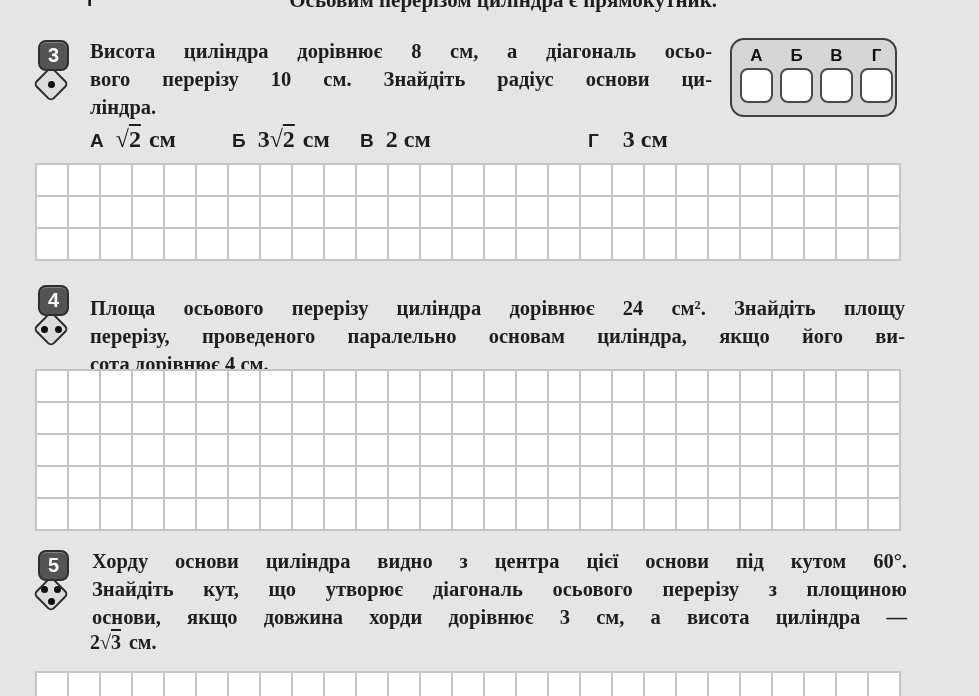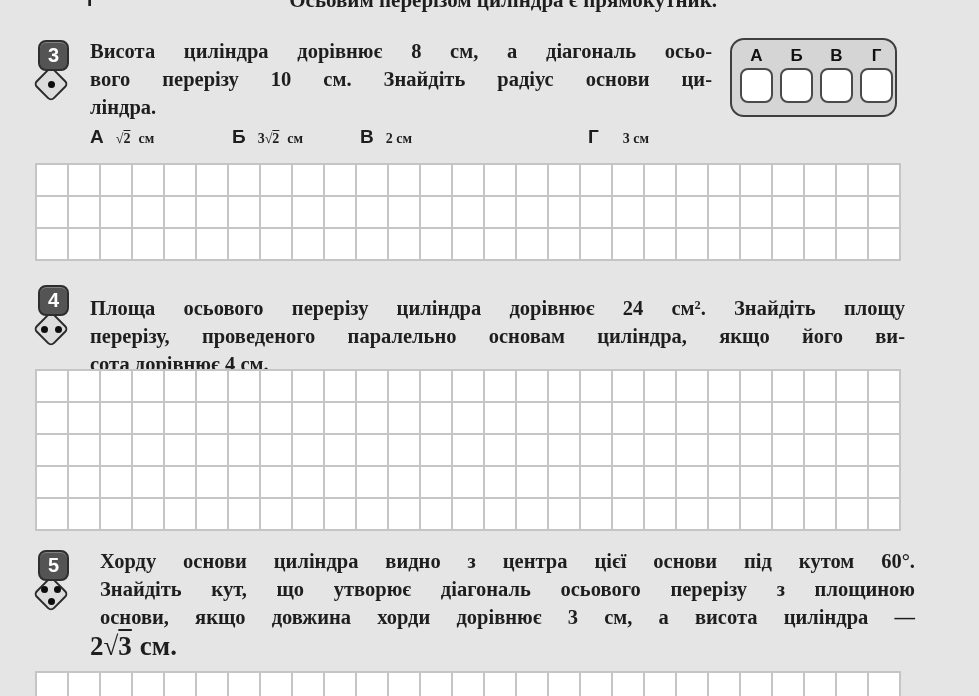--- a/index.html
+++ b/index.html
@@ -19,25 +19,25 @@
   .dice .diamond{position:absolute;inset:6px;background:#dcdcdc;border:2px solid #2b2b2b;
                  border-radius:5px;transform:rotate(45deg);}
   .dice .dot{position:absolute;width:7px;height:7px;border-radius:50%;background:#0d0d0d;}
   
   .ptext{position:absolute;font-weight:bold;font-size:20.5px;line-height:28px;text-align:justify;}
   .ptext .jline{text-align:justify;text-align-last:justify;}
   
   .options{position:absolute;left:90px;top:126px;width:680px;height:36px;}
   .opt{position:absolute;top:0;display:flex;align-items:baseline;}
   .opt-letter{font-family:"Liberation Sans","DejaVu Sans",sans-serif;font-weight:bold;font-size:19px;}
-  .opt-val{font-weight:bold;font-size:14px;margin-left:12px;}
+  .opt-val{font-weight:bold;font-size:24px;margin-left:12px;}
   .radicand{text-decoration:overline;}
   .rest{margin-left:8px;}
   
-  .formula{position:absolute;left:90px;top:631px;font-weight:bold;font-size:27px;}
+  .formula{position:absolute;left:90px;top:631px;font-weight:bold;font-size:20px;}
   
   .ansbox{position:absolute;left:730px;top:38px;width:167px;height:79px;box-sizing:border-box;
           background:#d5d5d5;border:2.5px solid #3f3f3f;border-radius:14px;
           display:flex;gap:7px;padding:4px 0 0 8px;}
   .anscol{display:flex;flex-direction:column;align-items:center;width:33px;}
   .ansletter{font-family:"Liberation Sans","DejaVu Sans",sans-serif;font-weight:bold;font-size:17px;
              height:24px;line-height:24px;color:#111;}
   .anscell{width:33px;height:35px;box-sizing:border-box;background:#fff;border:2px solid #4a4a4a;border-radius:8px;}
   
   .grid{position:absolute;left:35px;display:grid;gap:2px;padding:2px;background:#c5c5c5;
@@ -343,21 +343,21 @@
 
   <div class="badge" style="left:38px;top:550px;">
     <span>5</span>
   </div>
   <div class="dice" style="left:32px;top:575px;">
     <div class="diamond"></div>
     <div class="dot" style="left:9px;top:11px;"></div>
     <div class="dot" style="left:22px;top:11px;"></div>
     <div class="dot" style="left:15.5px;top:22.5px;"></div>
   </div>
-  <div class="ptext" style="left:100px;top:547px;width:815px;">
+  <div class="ptext" style="left:92px;top:547px;width:815px;">
     <div class="jline">Хорду основи циліндра видно з центра цієї основи під кутом 60°.</div>
     <div class="jline">Знайдіть кут, що утворює діагональ осьового перерізу з площиною</div>
     <div class="jline">основи, якщо довжина хорди дорівнює 3 см, а висота циліндра —</div>
   </div>
   <div class="formula">
     <span>2</span><span>√</span><span class="radicand">3</span><span class="rest">см.</span>
   </div>
 
   <div class="grid" style="top: 671px; grid-template-columns: repeat(27, 1fr);">
       <div class="gcell"></div>

